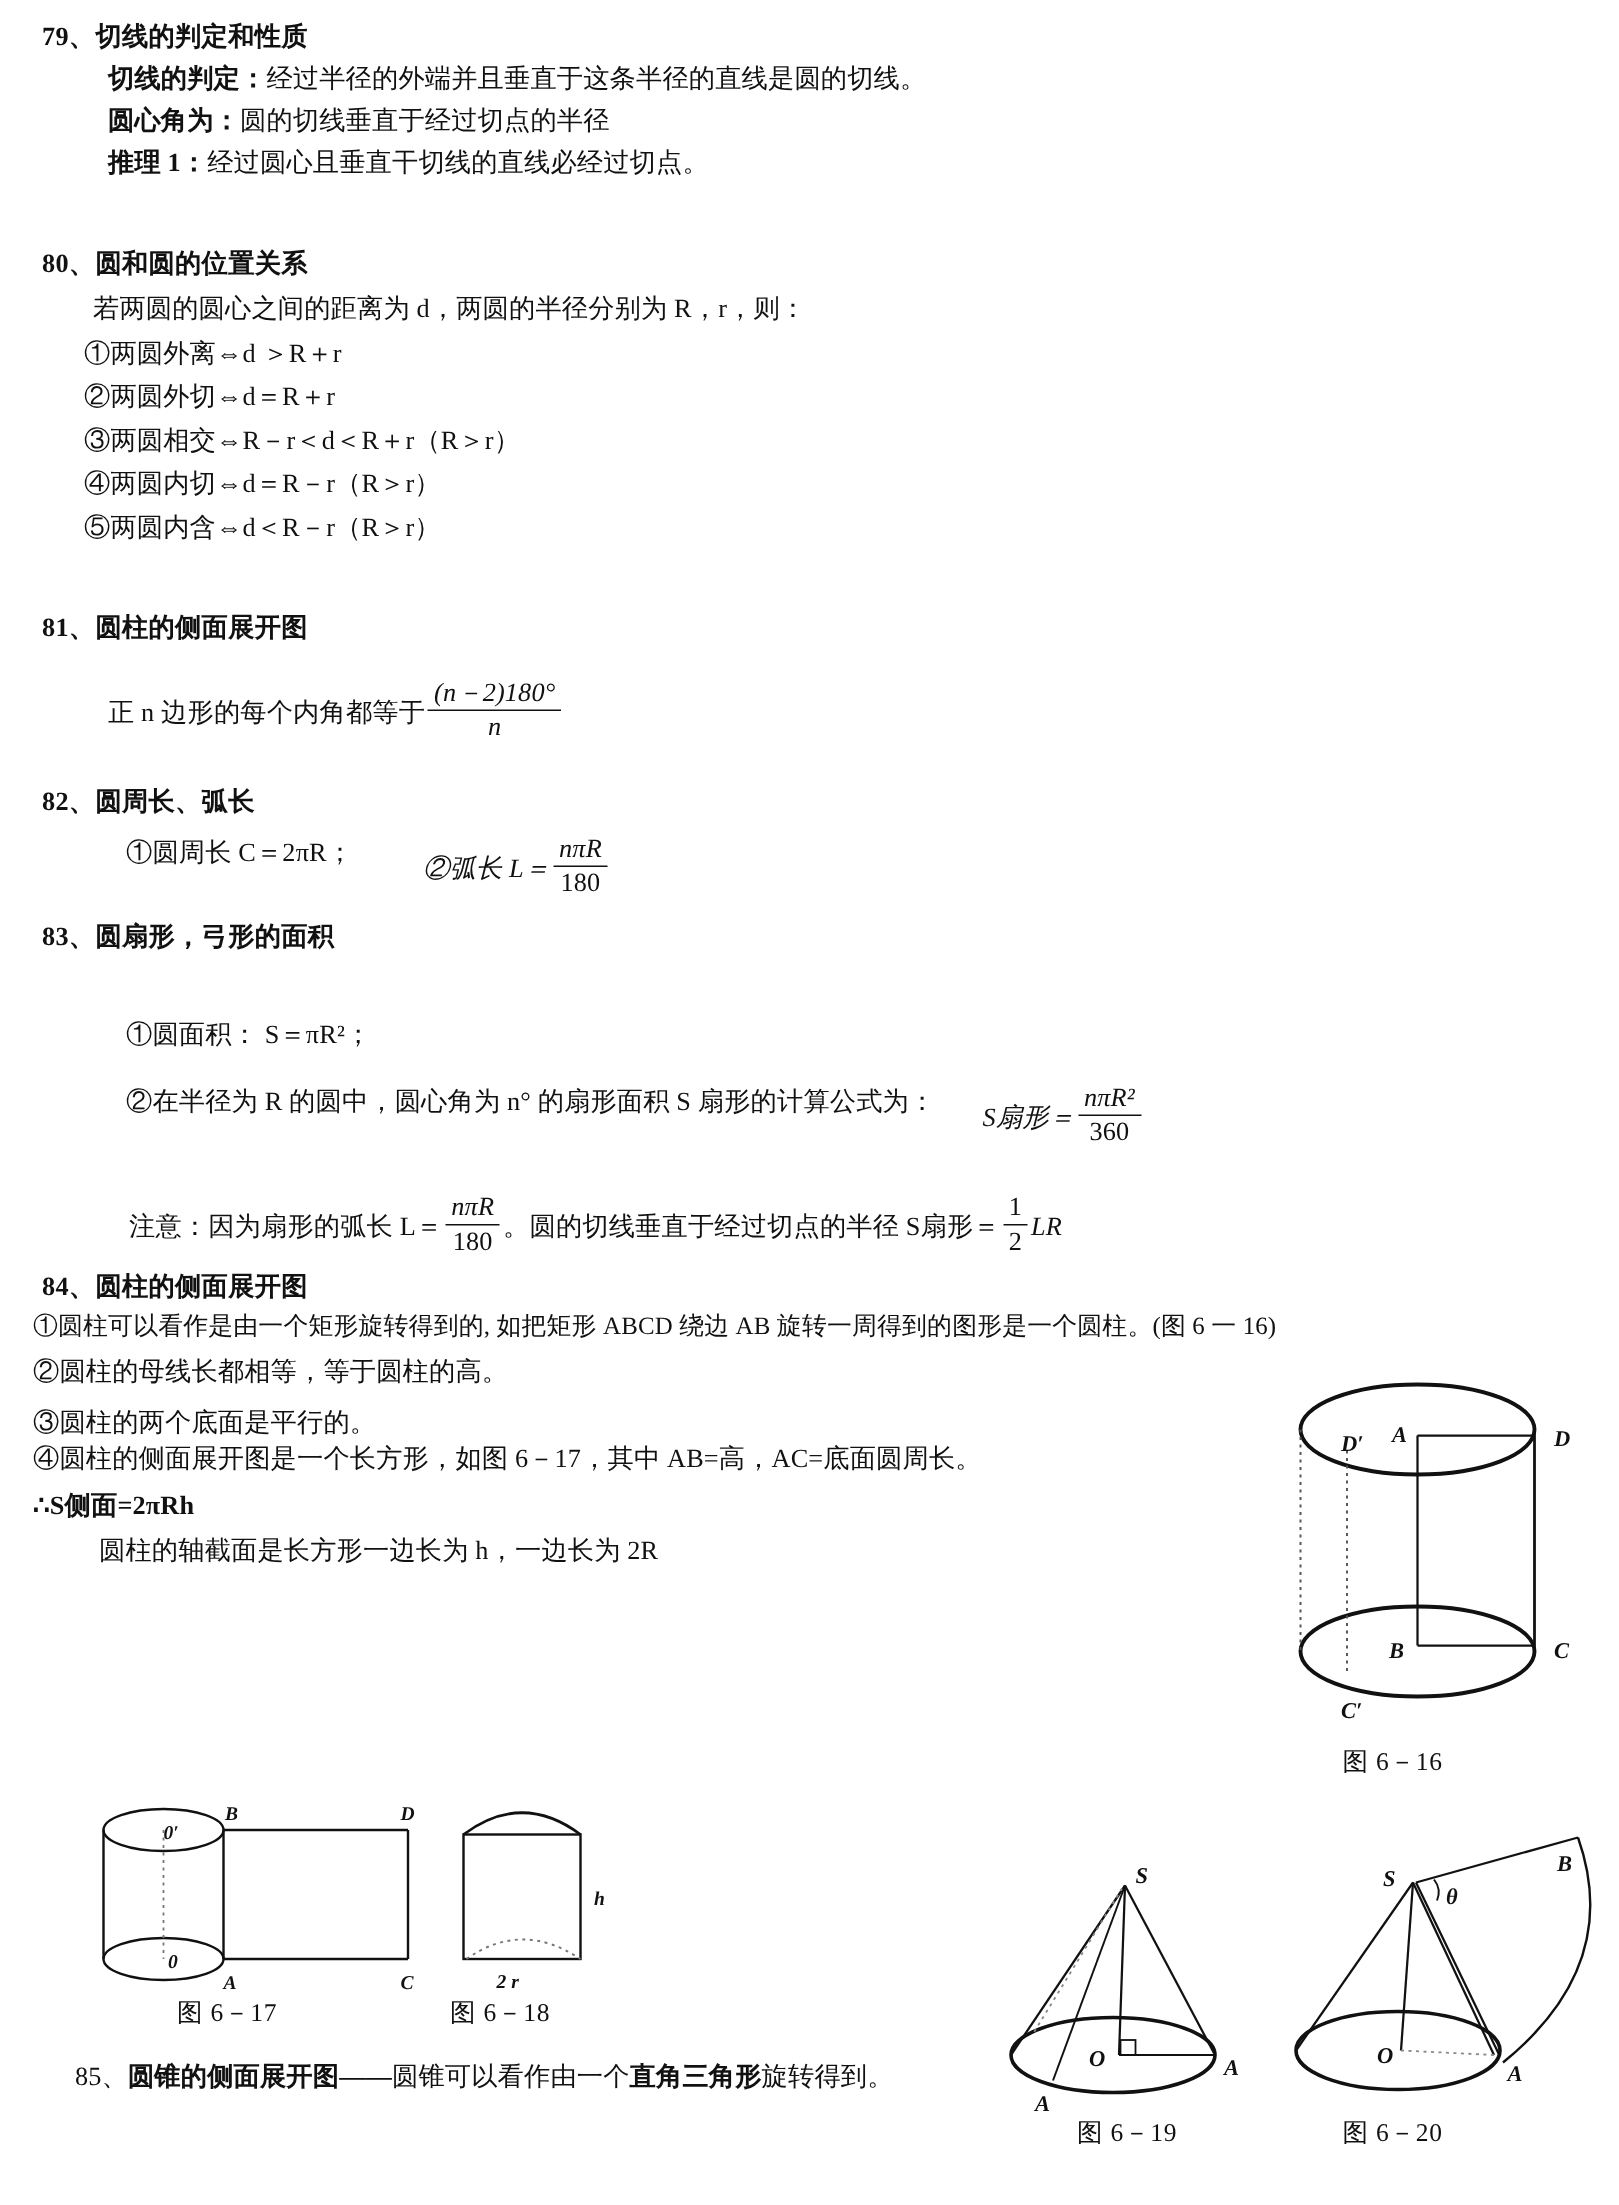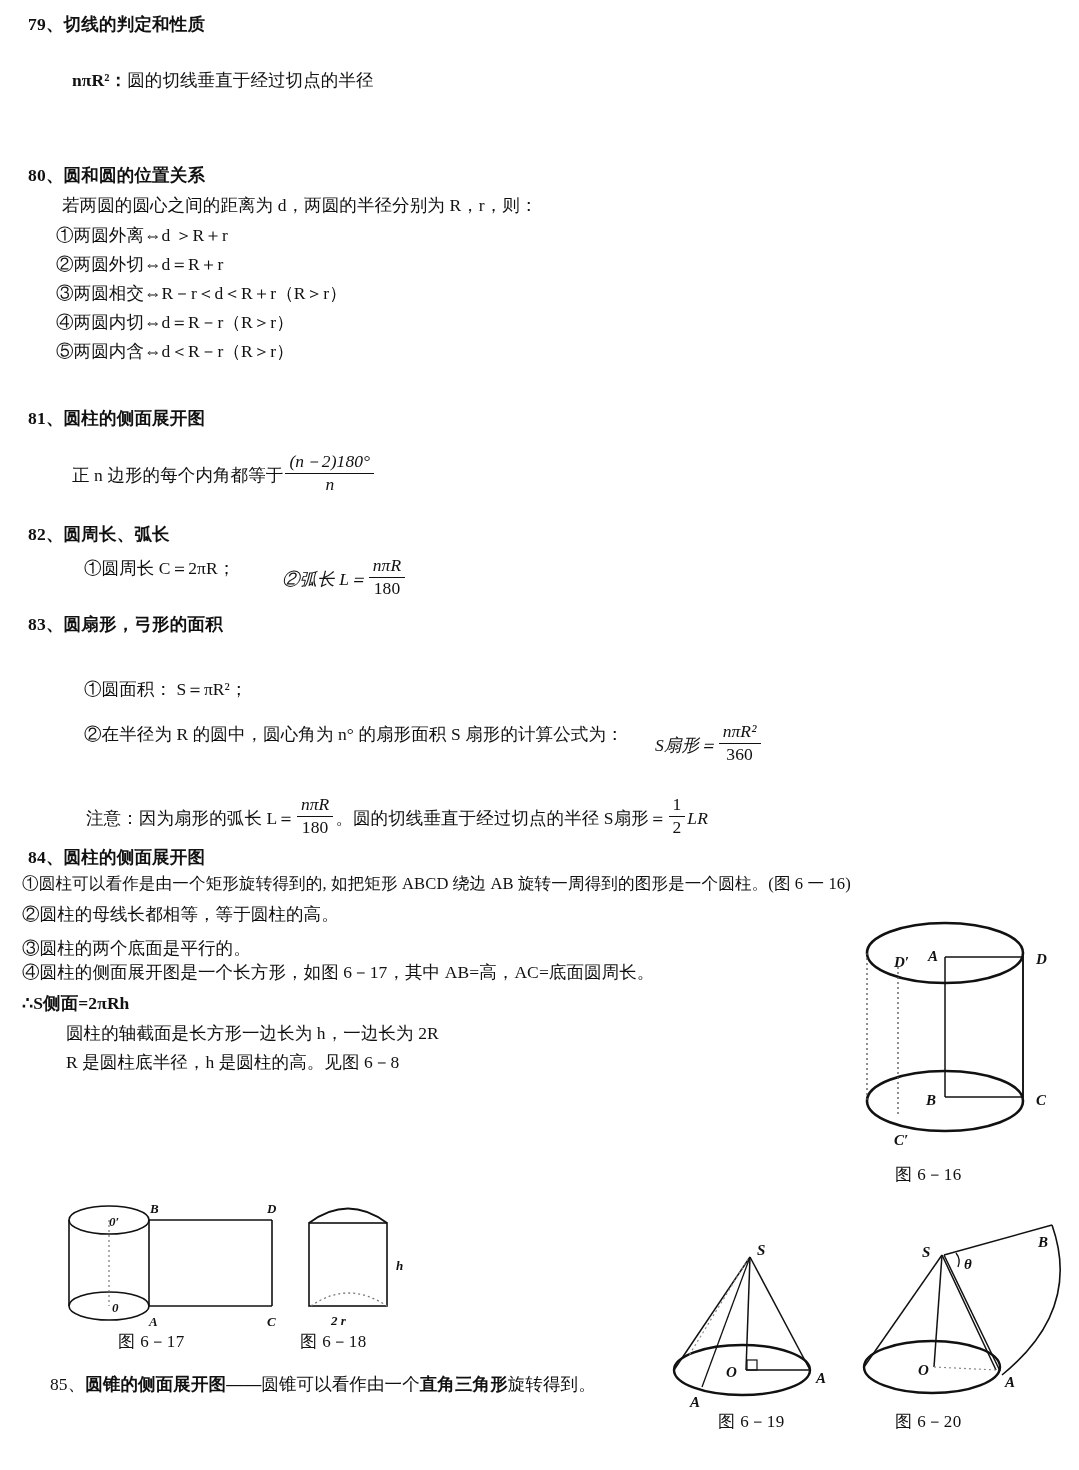--- a/index.html
+++ b/index.html
@@ -87,22 +87,28 @@
 </style>
 </head>
 <body>
 
 <div class="page">
 
   <div class="sec-head" style="left:28px; top:12px;">
     <span>79、</span><span>切线的判定和性质</span>
   </div>
 
+  <div class="line" style="left:72px; top:40px;">
+    <b>切线的判定：</b><span>经过半径的外端并且垂直于这条半径的直线是圆的切线。</span>
+  </div>
   <div class="line" style="left:72px; top:68px;">
-    <b>nπR²：</b><span>圆的切线垂直于经过切点的半径</span>
+    <b>圆心角为：</b><span>圆的切线垂直于经过切点的半径</span>
+  </div>
+  <div class="line" style="left:72px; top:96px;">
+    <b>推理 1：</b><span>经过圆心且垂直干切线的直线必经过切点。</span>
   </div>
 
   <div class="sec-head" style="left:28px; top:163px;">
     <span>80、</span><span>圆和圆的位置关系</span>
   </div>
   <div class="line" style="left:62px; top:193px;">若两圆的圆心之间的距离为 d，两圆的半径分别为 R，r，则：</div>
   <div class="line" style="left:56px; top:223px;">①两圆外离⇔d ＞R＋r</div>
   <div class="line" style="left:56px; top:252px;">②两圆外切⇔d＝R＋r</div>
   <div class="line" style="left:56px; top:281px;">③两圆相交⇔R－r＜d＜R＋r（R＞r）</div>
   <div class="line" style="left:56px; top:310px;">④两圆内切⇔d＝R－r（R＞r）</div>
@@ -139,21 +145,20 @@
 
   <div class="sec-head" style="left:28px; top:845px;">
     <span>84、</span><span>圆柱的侧面展开图</span>
   </div>
   <div class="line" style="left:22px; top:873px; font-size:16.6px;">①圆柱可以看作是由一个矩形旋转得到的, 如把矩形 ABCD 绕边 AB 旋转一周得到的图形是一个圆柱。(图 6 一 16)</div>
   <div class="line" style="left:22px; top:902px;">②圆柱的母线长都相等，等于圆柱的高。</div>
   <div class="line" style="left:22px; top:936px;text-align:right;">③圆柱的两个底面是平行的。</div>
   <div class="line" style="left:22px; top:960px;">④圆柱的侧面展开图是一个长方形，如图 6－17，其中 AB=高，AC=底面圆周长。</div>
   <div class="line bold" style="left:22px; top:991px;">∴S侧面=2πRh</div>
   <div class="line" style="left:66px; top:1021px;">圆柱的轴截面是长方形一边长为 h，一边长为 2R</div>
-  <div class="line" style="left:66px; top:1050px;">R 是圆柱底半径，h 是圆柱的高。见图 6－8</div>
 
   <div class="line" style="left:50px; top:1372px;">
     <span>85、</span><b>圆锥的侧面展开图</b><b>——</b><span>圆锥可以看作由一个</span><b>直角三角形</b><span>旋转得到。</span>
   </div>
 
   <div class="fig" style="left:850px; top:905px;">
     <svg width="225" height="250" viewBox="0 0 225 250">
 
       <ellipse cx="95" cy="48" rx="78" ry="30" fill="none" stroke="#111" stroke-width="2.6"></ellipse>
 

